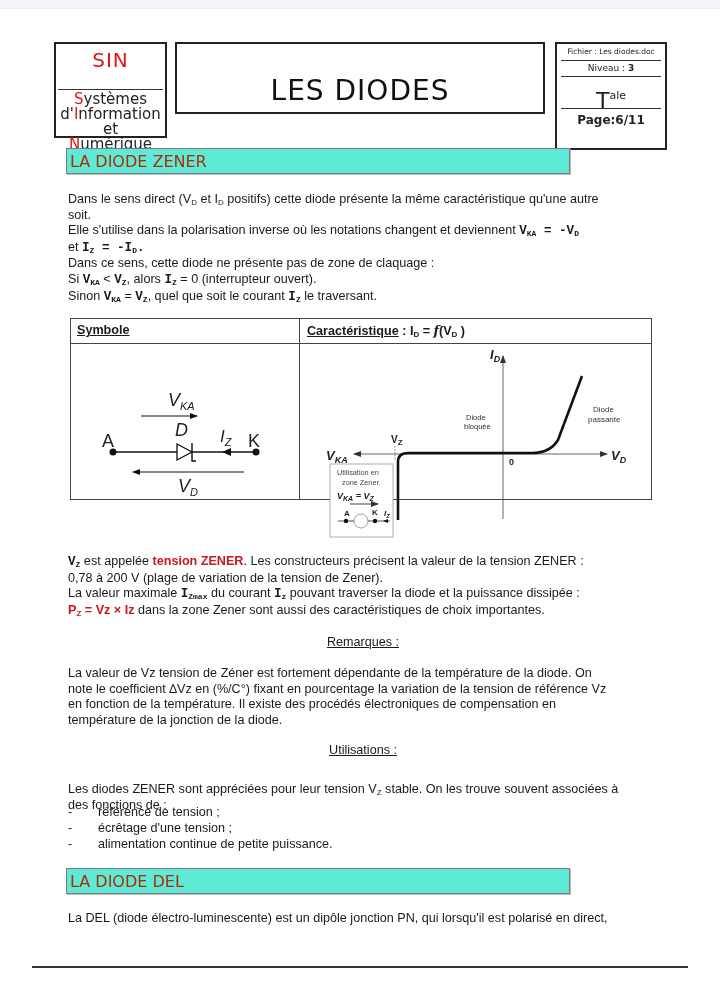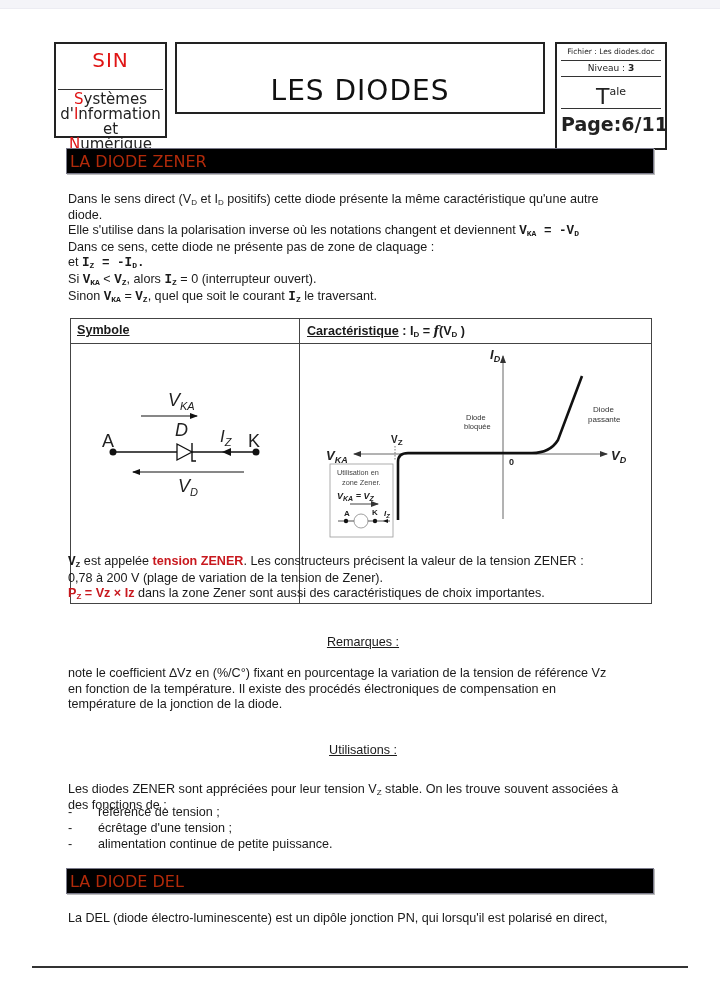--- a/index.html
+++ b/index.html
@@ -12,28 +12,28 @@
   #box-sin { left: 54px; top: 42px; width: 113px; height: 96px; }
   #box-title { left: 175px; top: 42px; width: 370px; height: 72px; }
   #box-info { left: 555px; top: 42px; width: 112px; height: 108px; }
   .sin-logo { position: absolute; left: 0; right: 0; top: 4px; height: 36px; text-align: center; font-family: "DejaVu Sans", sans-serif; font-size: 20px; color: #e01515; letter-spacing: 1px; }
   .sin-sep { position: absolute; left: 2px; right: 2px; top: 45px; border-top: 1px solid #333; }
   .sin-sub { position: absolute; left: 0; right: 0; top: 48px; text-align: center; font-family: "DejaVu Sans", sans-serif; font-size: 15px; line-height: 15px; color: #222; }
   .red { color: #e01515; }
   .title-text { position: absolute; left: 0; right: 0; top: 30px; text-align: center; font-family: "DejaVu Sans", sans-serif; font-size: 28px; letter-spacing: 1px; color: #111; }
   .info-row { position: absolute; left: 4px; right: 4px; text-align: center; font-family: "DejaVu Sans", sans-serif; color: #222; }
   .info-line { position: absolute; left: 4px; right: 4px; border-top: 1px solid #333; }
-  .section-banner { position: absolute; left: 66px; width: 588px; height: 26px; background: #000000; border: 1px solid #7a7a8a; box-sizing: border-box; box-shadow: 1px 1px 0 #bbb; }
+  .section-banner { position: absolute; left: 66px; width: 504px; height: 26px; background: #5eead4; border: 1px solid #7a7a8a; box-sizing: border-box; box-shadow: 1px 1px 0 #bbb; }
   .section-banner span { position: absolute; left: 3px; top: 3px; font-family: "DejaVu Sans", sans-serif; font-size: 16px; color: #b22a0a; }
   .para { position: absolute; left: 68px; width: 590px; font-size: 12.6px; line-height: 15.6px; color: #1a1a1a; }
   .para b { font-weight: bold; font-family: Liberation Mono, monospace; }
   sub { font-size: 8px; vertical-align: -2px; line-height: 0; }
   .accent { color: #c8181e; font-weight: bold; }
   .heading-u { font-weight: normal; text-decoration: underline; text-align: center; }
-  .table { position: absolute; left: 70px; top: 318px; width: 582px; height: 286px; border: 1px solid #444; box-sizing: border-box; padding-left: 42px; }
+  .table { position: absolute; left: 70px; top: 318px; width: 582px; height: 182px; border: 1px solid #444; box-sizing: border-box; padding-left: 42px; }
   .table .col-div { position: absolute; left: 228px; top: 0; bottom: 0; border-left: 1px solid #444; }
   .table .row-div { position: absolute; left: 0; right: 0; top: 24px; border-top: 1px solid #444; }
   .th { position: absolute; top: 4px; font-size: 12.6px; font-weight: bold; }
   .th-sym { left: 6px; text-decoration: underline; }
   .th-car { left: 236px; }
   .th-car .u { text-decoration: underline; }
   svg text { font-family: "Liberation Sans", sans-serif; }
   .list-item { position: absolute; left: 68px; font-size: 12.6px; line-height: 15.6px; }
   .list-item .dash { display: inline-block; width: 30px; }
   .footer-rule { position: absolute; left: 32px; width: 656px; top: 966px; border-top: 2px solid #333; }
@@ -55,35 +55,35 @@
 
 <div class="hbox" id="box-title">
   <div class="title-text">LES DIODES</div>
 </div>
 
 <div class="hbox" id="box-info">
   <div class="info-row" style="top:3px;font-size:7.5px;">Fichier : Les diodes.doc</div>
   <div class="info-line" style="top:16px;"></div>
   <div class="info-row" style="top:19px;font-size:9px;"><span>Niveau : </span><b>3</b></div>
   <div class="info-line" style="top:32px;"></div>
-  <div class="info-row" style="top:34px;font-size:22px;line-height:28px;"><span>T</span><sup style="font-size:11px;vertical-align:9px;">ale</sup></div>
+  <div class="info-row" style="top:34px;font-size:22px;line-height:36px;"><span>T</span><sup style="font-size:11px;vertical-align:9px;">ale</sup></div>
   <div class="info-line" style="top:64px;"></div>
-  <div class="info-row" style="top:69px;font-size:19px;font-weight:bold;">Page:6/11</div>
+  <div class="info-row" style="top:69px;font-size:12px;font-weight:bold;">Page:6/11</div>
 </div>
 
 <div class="section-banner" style="top:148px;">
   <span>LA DIODE ZENER</span>
 </div>
 
 <div class="para" style="top:192px;">
   <div><span>Dans le sens direct (V</span><sub>D</sub><span> et I</span><sub>D</sub><span> positifs) cette diode présente la même caractéristique qu'une autre</span></div>
-  <div>diode.</div>
+  <div>soit.</div>
   <div><span>Elle s'utilise dans la polarisation inverse où les notations changent et deviennent </span><b><span>V</span><sub>KA</sub><span> = -V</span><sub>D</sub></b></div>
+  <div><span>et </span><b><span>I</span><sub>Z</sub><span> = -I</span><sub>D</sub><span>.</span></b></div>
   <div>Dans ce sens, cette diode ne présente pas de zone de claquage :</div>
-  <div><span>et </span><b><span>I</span><sub>Z</sub><span> = -I</span><sub>D</sub><span>.</span></b></div>
   <div><span>Si </span><b><span>V</span><sub>KA</sub></b><span> &lt; </span><b><span>V</span><sub>Z</sub></b><span>, alors </span><b><span>I</span><sub>Z</sub></b><span> = 0 (interrupteur ouvert).</span></div>
   <div><span>Sinon </span><b><span>V</span><sub>KA</sub></b><span> = </span><b><span>V</span><sub>Z</sub></b><span>, quel que soit le courant </span><b><span>I</span><sub>Z</sub></b><span> le traversant.</span></div>
 </div>
 
 <div class="table">
   <div class="col-div"></div>
   <div class="row-div"></div>
   <div class="th th-sym">Symbole</div>
   <div class="th th-car"><span class="u">Caractéristique</span><span> : I</span><sub>D</sub><span> = </span><i style="font-family:'DejaVu Serif',serif;">f</i><span>(V</span><sub>D</sub><span> )</span></div>
 
@@ -141,25 +141,27 @@
     <circle cx="46" cy="177" r="2.2" fill="#111"></circle>
     <circle cx="75" cy="177" r="2.2" fill="#111"></circle>
     <circle cx="61" cy="177" r="7" fill="#fff" stroke="#777" stroke-width="0.7"></circle>
     <path d="M88,175 L83,177 L88,179 z" fill="#111"></path>
   </svg>
 </div>
 
 <div class="para" style="top:554px;">
   <div><b><span>V</span><sub>Z</sub></b><span> est appelée </span><span class="accent">tension ZENER</span><span>. Les constructeurs précisent la valeur de la tension ZENER :</span></div>
   <div>0,78 à 200 V (plage de variation de la tension de Zener).</div>
+  <div><span>La valeur maximale </span><b><span>I</span><sub>Zmax</sub></b><span> du courant </span><b><span>I</span><sub>z</sub></b><span> pouvant traverser la diode et la puissance dissipée :</span></div>
   <div><span class="accent"><span>P</span><sub>Z</sub><span> = Vz × Iz</span></span><span>  dans la zone Zener sont aussi des caractéristiques de choix importantes.</span></div>
 </div>
 
 <div class="para heading-u" style="top:635px;">Remarques :</div>
 <div class="para" style="top:666px;">
+  <div>La valeur de Vz tension de Zéner est fortement dépendante de la température de la diode. On</div>
   <div>note le coefficient ∆Vz en (%/C°) fixant en pourcentage la variation de  la tension de référence Vz</div>
   <div>en fonction de la température. Il existe des procédés électroniques de compensation en</div>
   <div>température de la jonction de la diode.</div>
 </div>
 
 <div class="para heading-u" style="top:743px;">Utilisations :</div>
 <div class="para" style="top:774px;margin-top:8px;">
   <div><span>Les diodes ZENER sont appréciées pour leur tension V</span><sub>Z</sub><span> stable. On les trouve souvent associées à</span></div>
   <div>des fonctions de :</div>
 </div>

